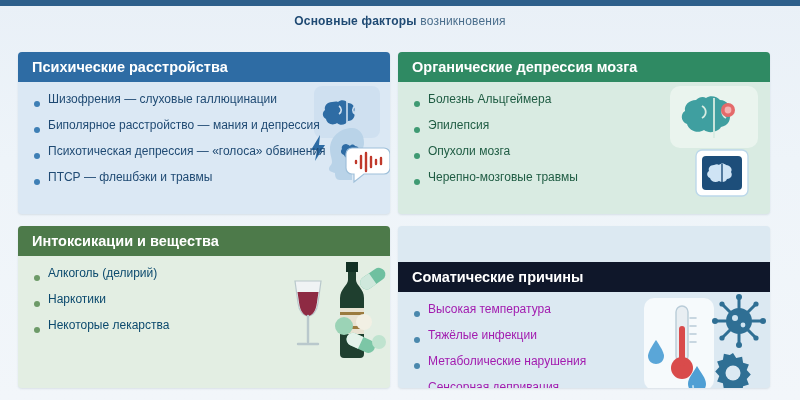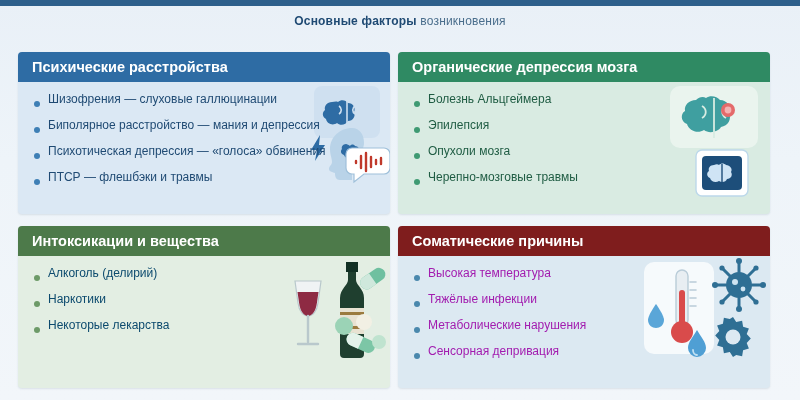--- a/index.html
+++ b/index.html
@@ -112,21 +112,21 @@
   .c2 .txt { color: #1f5c43; }
 
   
   .c3 { background: #e3eee3; }
   .c3 .head { background: #4d7a4a; }
   .c3 .dot { background: #6d9a68; }
   .c3 .txt { color: #0c4a6e; }
 
   
   .c4 { background: #dce9f2; }
-  .c4 .head { background: #7f1d1d; }
+  .c4 .head { background: #0f172a; margin-top: 36px; }
   .c4 .dot { background: #4a88ad; }
   .c4 .txt { color: #a21caf; }
 
   .art {
     position: absolute;
     z-index: 1;
     pointer-events: none;
   }
   .art svg { display: block; }
 </style>

